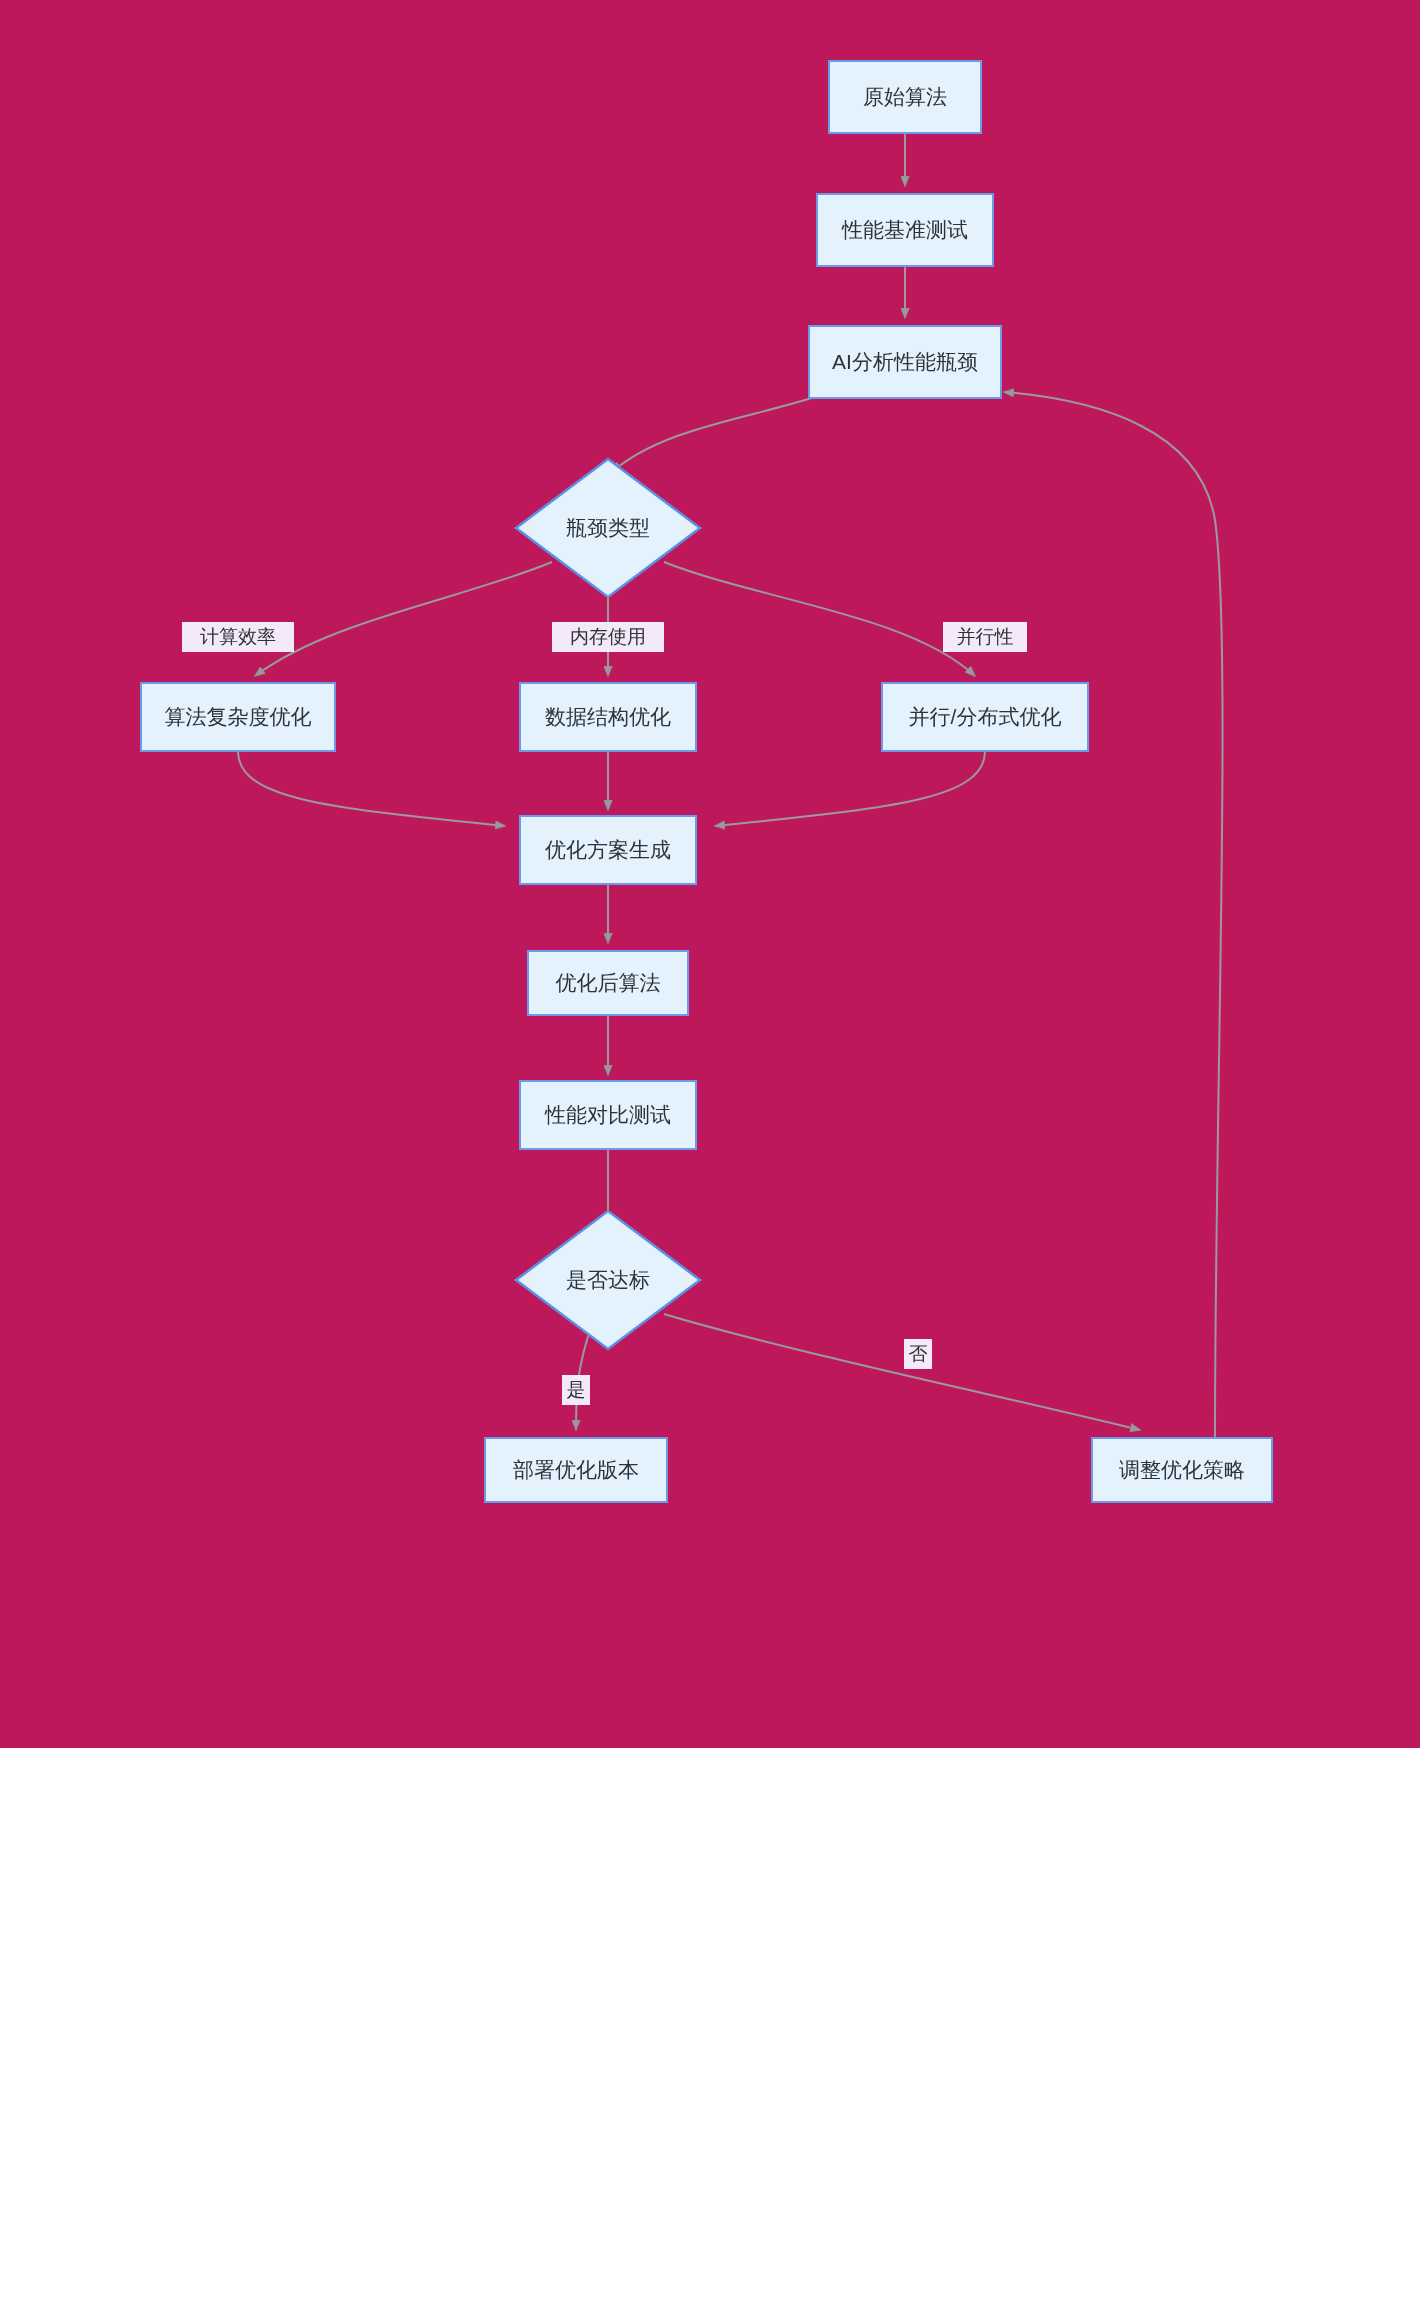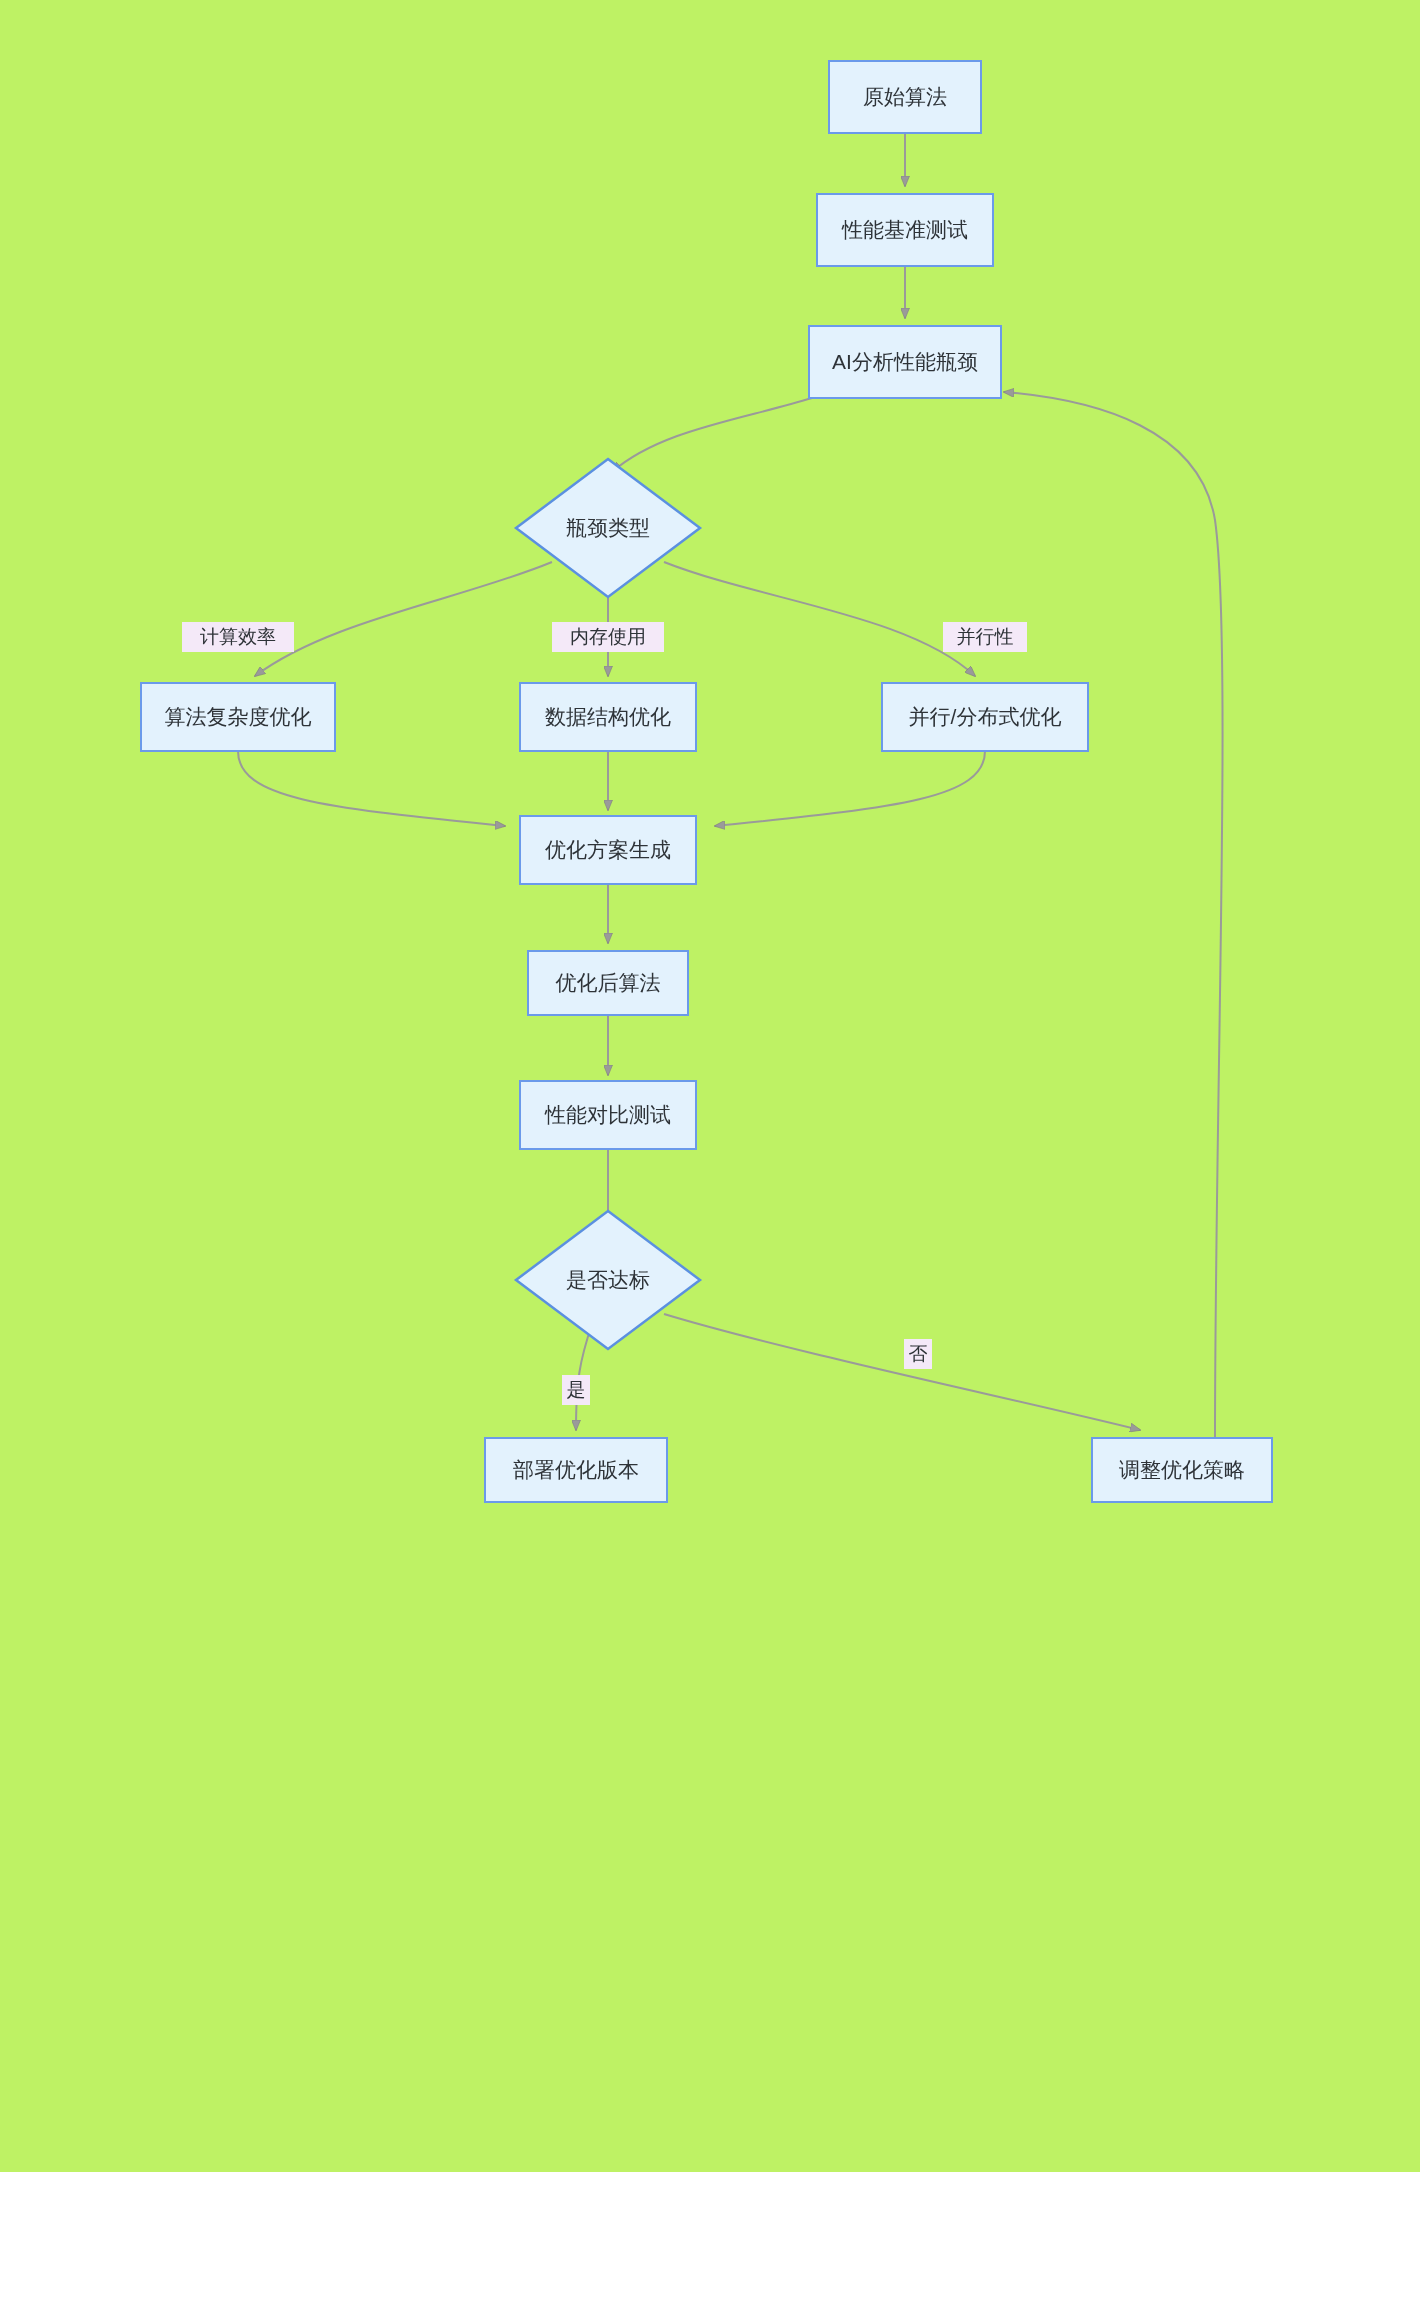--- a/index.html
+++ b/index.html
@@ -9,22 +9,22 @@
   }
   body {
     width: 1420px;
     height: 2316px;
     font-family: "Liberation Sans", "DejaVu Sans", sans-serif;
     overflow: hidden;
   }
   #flow-root {
     position: relative;
     width: 1420px;
-    height: 2172px;
-    background: #bef264;
+    height: 1748px;
+    background: #be185d;
     text-decoration: underline;
   }
   svg#flow-svg {
     position: absolute;
     left: 0;
     top: 0;
     width: 1420px;
     height: 2316px;
     display: block;
   }

